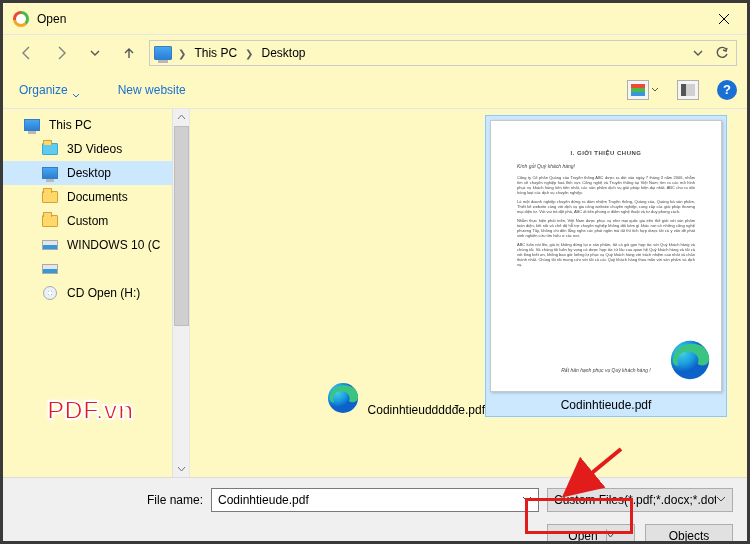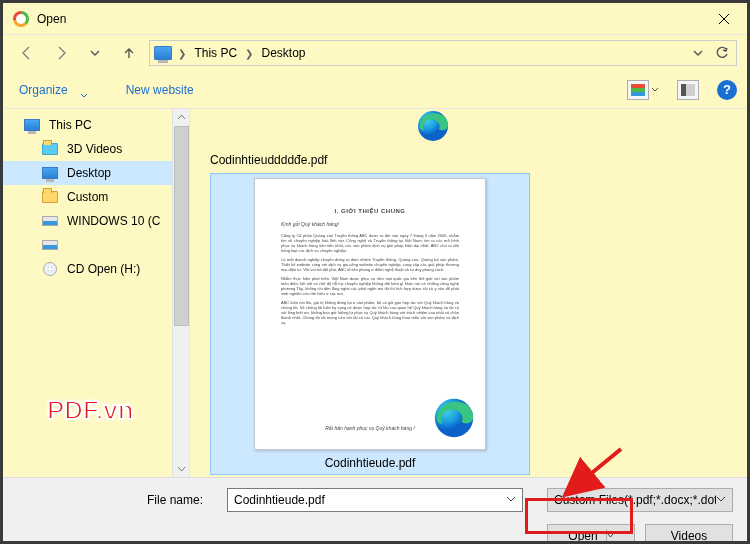--- a/index.html
+++ b/index.html
@@ -90,21 +90,21 @@
 
   
   .toolbar {
     height: 38px;
     display: flex; align-items: center;
     padding: 0 10px;
     color: #1a6fd4;
     border-bottom: 1px solid #e6e6e6;
     gap: 6px;
   }
-  .tbbtn { display: flex; align-items: flex-end; gap: 12px; padding: 4px 6px; }
+  .tbbtn { display: flex; align-items: flex-end; gap: 4px; padding: 4px 6px; }
   .tiny-chevron { width:8px; height:8px; display:inline-block; }
   .tbright { margin-left: auto; display: flex; align-items: center; gap: 18px; }
   .viewbtn, .panebtn {
     width: 22px; height: 20px;
     border: 1px solid #aeaeae; background: #f5f5f5;
     position: relative;
   }
   .viewbtn::before {
     content:""; position:absolute; left:3px; top:3px; right:3px; bottom:3px;
     background: linear-gradient(#e94b35 0 33%, #4cb848 33% 66%, #3498db 66% 100%);
@@ -175,21 +175,21 @@
   }
 
   .files {
     flex: 1;
     border-left: 1px solid #e6e6e6;
     padding: 6px 20px;
     overflow: hidden;
     position: relative;
   }
   .file-col {
-    display: flex; flex-direction: column; align-items: flex-start; gap: 6px;
+    display: flex; flex-direction: row; align-items: flex-end; 
   }
   .thumb-partial {
     width: 248px; height: 40px;
     position: relative;
     border: 1px solid transparent;
     overflow: hidden;
     margin-top: -10px;
   }
   .thumb-partial .edge-logo {
     position:absolute; right:6px; bottom:0; width:36px; height:36px;
@@ -218,21 +218,21 @@
   .page .edge-logo { position:absolute; right:8px; bottom:8px; width:46px; height:46px; }
 
   
   .footer-panel {
     background: #f0f0f0;
     border-top: 1px solid #dcdcdc;
     height: 94px;
     padding: 10px 14px 10px 0;
     display: flex; flex-direction: column; gap: 12px;
   }
-  .fn-row { display: flex; align-items: center; gap: 24px; }
+  .fn-row { display: flex; align-items: center; gap: 8px; }
   .fn-label { width: 200px; text-align: right; color: #000; }
   .fn-input {
     flex: 1;
     height: 24px;
     border: 1px solid #7a7a7a;
     background: #fff;
     display: flex; align-items: center; padding: 0 6px;
     justify-content: space-between;
   }
   .fn-chevron { color:#444; }
@@ -374,20 +374,26 @@
       <div class="tree-item child selected">
         <span class="ico">
             <span class="ico-pc"></span>
           </span>
         <span>Desktop</span>
       </div>
       <div class="tree-item child">
         <span class="ico">
             <span class="ico-folder"></span>
           </span>
+        <span>Documents</span>
+      </div>
+      <div class="tree-item child">
+        <span class="ico">
+            <span class="ico-folder"></span>
+          </span>
         <span>Custom</span>
       </div>
       <div class="tree-item child">
         <span class="ico">
             <span class="ico-drive"></span>
           </span>
         <span>WINDOWS 10 (C</span>
       </div>
       <div class="tree-item child">
         <span class="ico">
@@ -476,21 +482,21 @@
     </div>
     <div class="btn-row">
       <div class="btn">
         <span>Open</span>
         <svg width="8" height="14" viewBox="0 0 8 14">
           <line x1="0.5" y1="0" x2="0.5" y2="14" stroke="#adadad"></line>
           <path d="M2 5 L4.5 8 L7 5" stroke="#444" fill="none"></path>
         </svg>
       </div>
       <div class="btn">
-        <span>Videos</span>
+        <span>Objects</span>
       </div>
     </div>
   </div>
 
   <div class="watermark">PDF.vn</div>
   <div class="red-box" style="left:522px; top:495px; width:108px; height:36px;"></div>
   <svg class="arrow-svg" style="left:548px; top:442px;" width="80" height="62" viewBox="0 0 80 62">
     <defs>
       <marker id="ah" markerWidth="12" markerHeight="12" refX="9" refY="5" orient="auto">
         <path d="M0 0 L10 5 L0 10 Z" fill="#e21b1b"></path>

